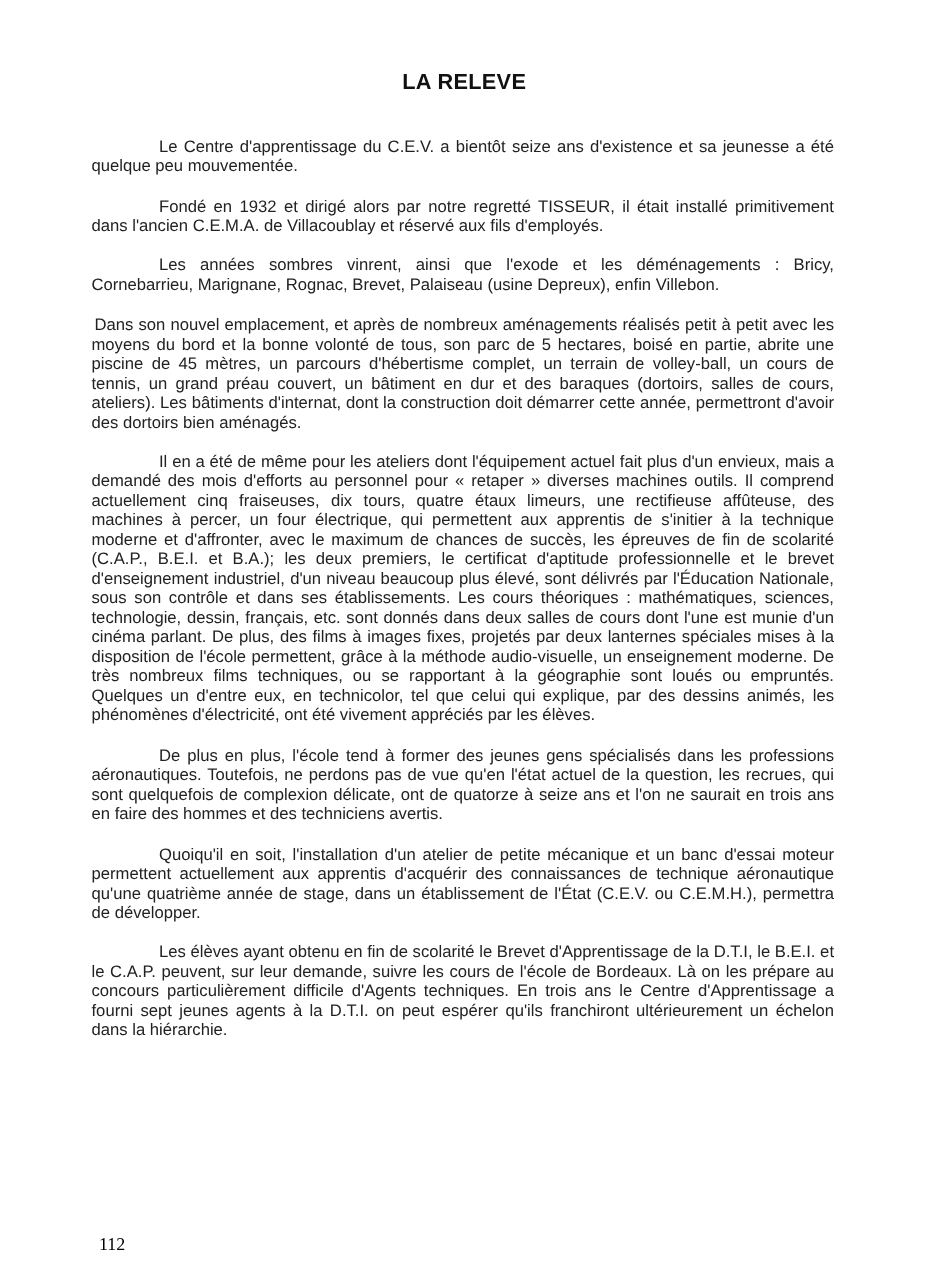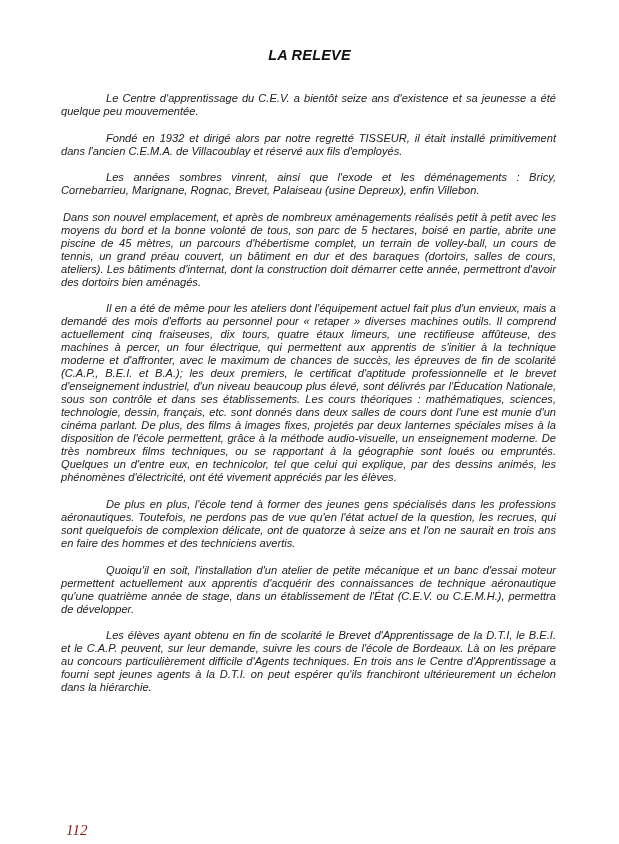--- a/index.html
+++ b/index.html
@@ -1,35 +1,35 @@
 <!DOCTYPE html>
 <html><head>
   <meta charset="utf-8">
   <style>
     html, body { margin: 0; padding: 0; background: #ffffff; }
     body { width: 619px; height: 844px; position: relative; overflow: hidden; }
     .page {
       position: absolute; left: 0; top: 0; width: 561px; height: 844px;
-      background: #ffffff; color: #1a1a1a; font-style: italic;
+      background: #ffffff; color: #1a1a1a;
     }
     .title {
       position: absolute; left: 0; top: 47px; width: 619px; text-align: center;
       font-family: "Liberation Sans", sans-serif; font-weight: bold; font-size: 14.5px;
       letter-spacing: 0.2px; color: #111;
     }
     .body {
       position: absolute; left: 61px; top: 92px; width: 495px;
       font-family: "Liberation Sans", sans-serif; font-size: 11.1px; line-height: 13px;
       text-align: justify; color: #222;
     }
     .body p { margin: 0 0 13.6px 0; text-indent: 45px; }
     .body p.noindent { text-indent: 2px; margin-top: 10px; }
     .page-number {
       position: absolute; left: 66px; top: 822px;
-      font-family: "Liberation Serif", serif; font-size: 15px; color: #7f1d1d;
+      font-family: "Liberation Serif", serif; font-size: 12px; color: #000000;
     }
   </style>
 </head>
 <body>
 
 <div class="page">
   <div class="title">LA RELEVE</div>
 
   <div class="body">
     <p>Le Centre d'apprentissage du C.E.V. a bientôt seize ans d'existence et sa jeunesse a été quelque peu mouvementée.</p>

